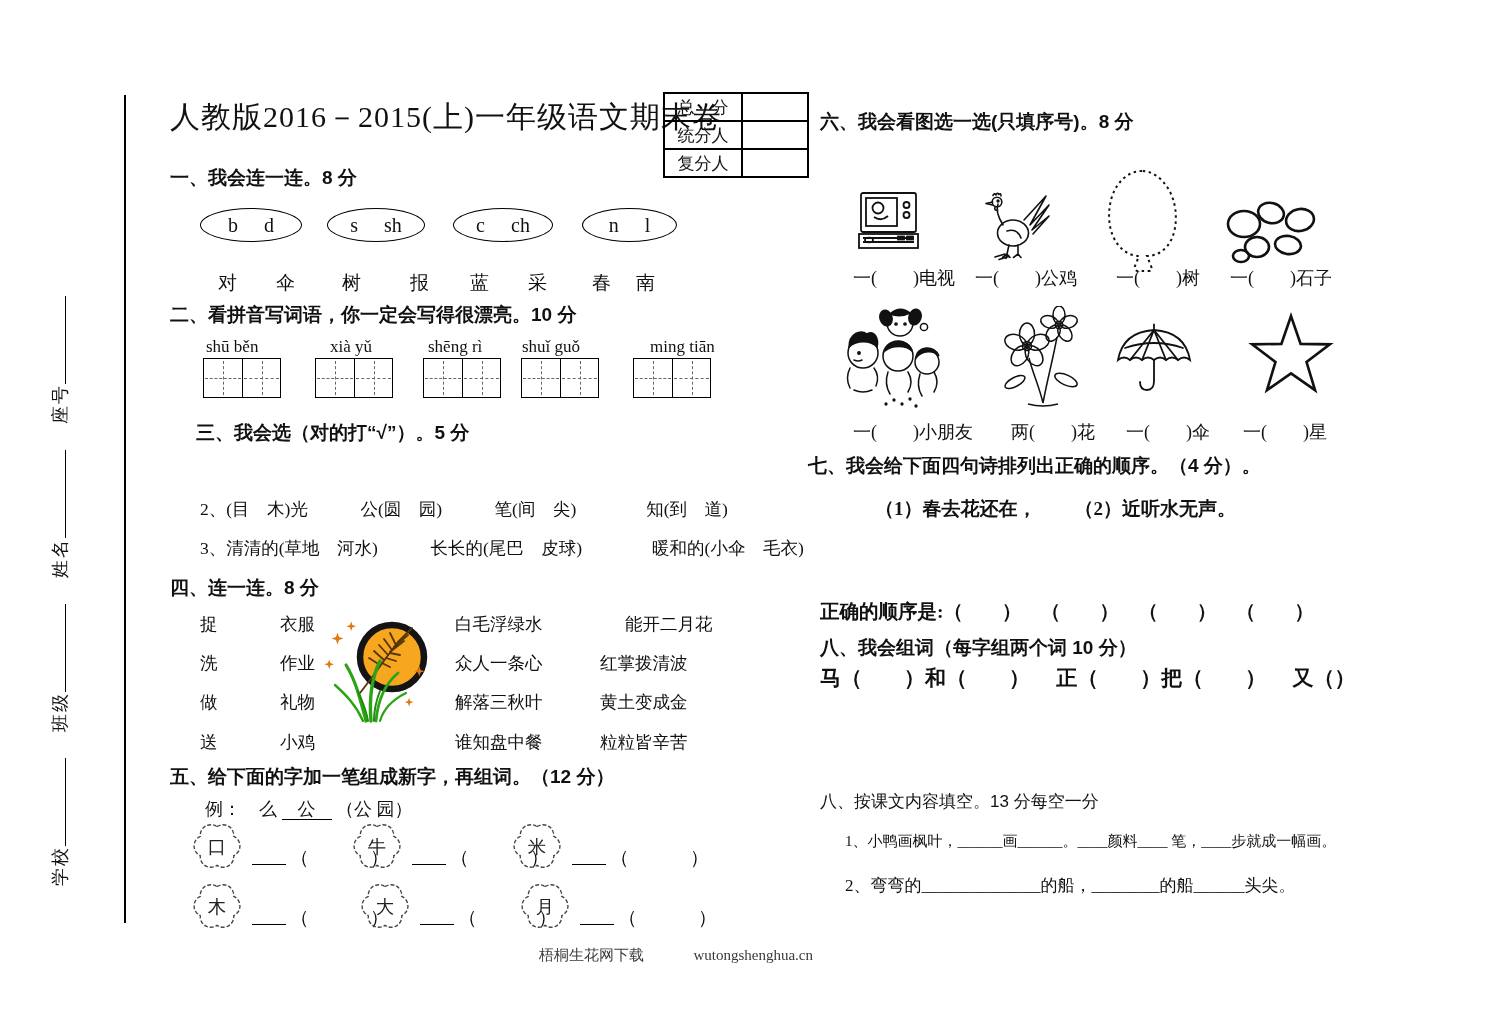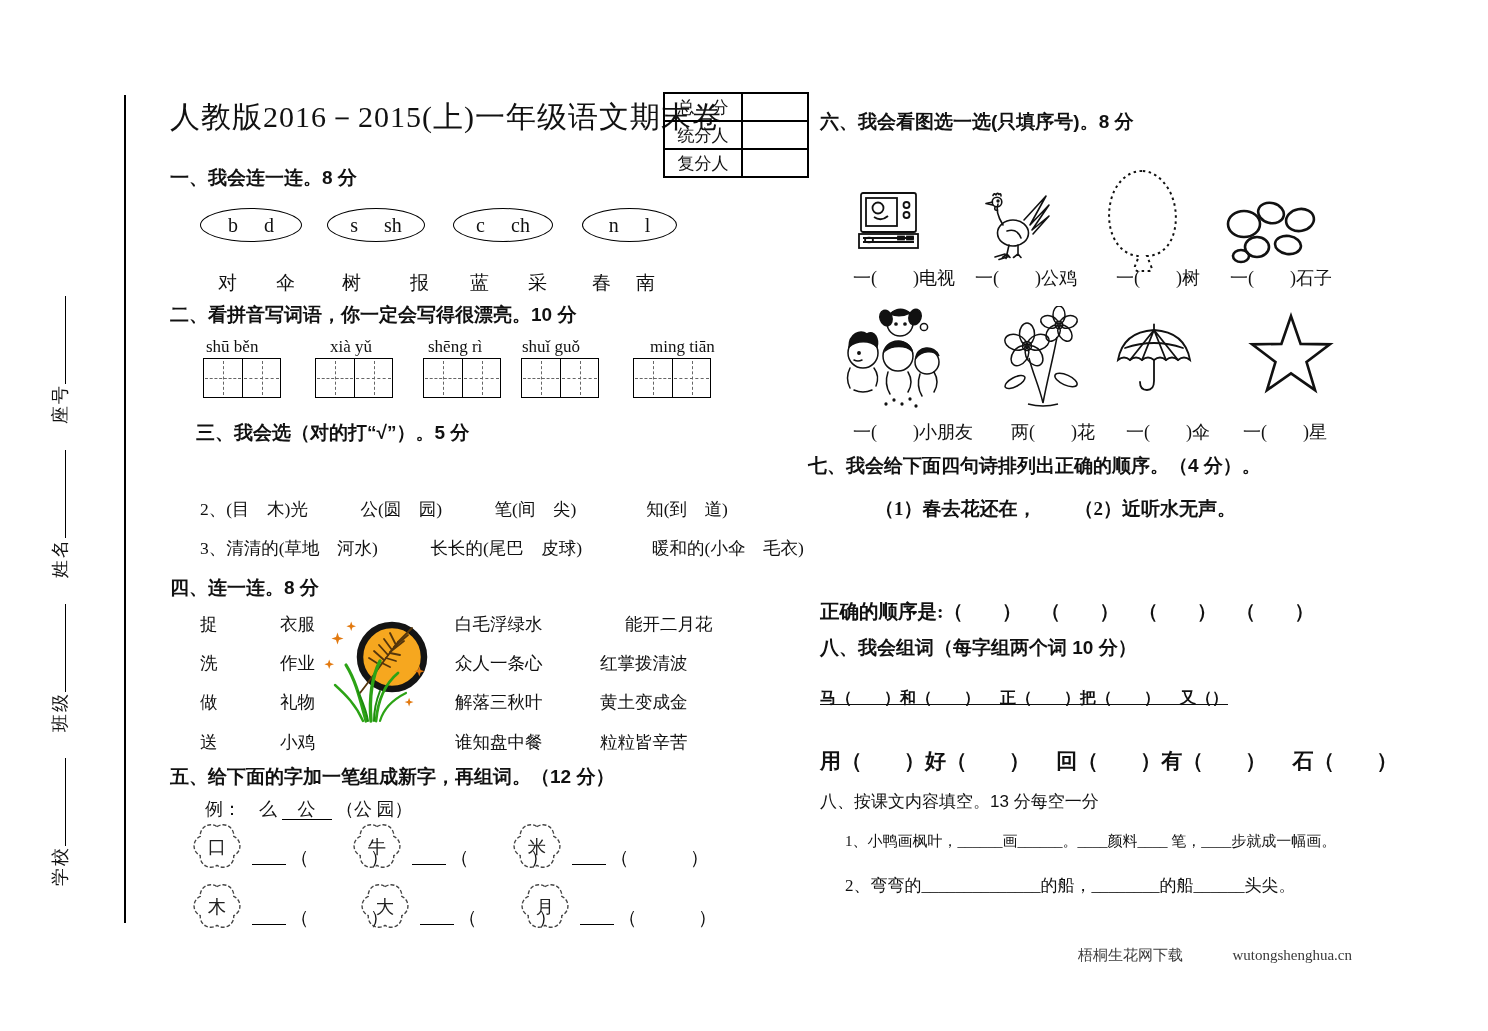--- a/index.html
+++ b/index.html
@@ -375,26 +375,25 @@
     <span class="abs" style="left:1011px;">两(　　)花</span>
     <span class="abs" style="left:1126px;">一(　　)伞</span>
     <span class="abs" style="left:1243px;">一(　　)星</span>
   </div>
 
   <div class="abs heading" style="left:808px; top:453px;text-align:right;">七、我会给下面四句诗排列出正确的顺序。（4 分）。</div>
   <div class="abs bold-serif" style="left:875px; top:496px; font-size:19px; white-space:nowrap;">（1）春去花还在，　　（2）近听水无声。</div>
   <div class="abs bold-serif" style="left:820px; top:598px; font-size:19.5px; white-space:nowrap;">正确的顺序是:（　　）　（　　）　（　　）　（　　）</div>
 
   <div class="abs heading" style="left:820px; top:635px;">八、我会组词（每字组两个词 10 分）</div>
-  <div class="abs bold-serif" style="left:820px; top:688px; font-size:16px; white-space:nowrap;text-decoration:underline;">马（　　）和（　　）　 正（　　）把（　　）　 又（）</div>
-  <div class="abs bold-serif" style="left:820px; top:747px; font-size:21px; white-space:nowrap;">用（　　）好（　　）　 回（　　）有（　　）　 石（　　）</div>
+  <div class="abs bold-serif" style="left:820px; top:664px; font-size:21px; white-space:nowrap;">马（　　）和（　　）　 正（　　）把（　　）　 又（）</div>
 
   <div class="abs" style="left:820px; top:790px; font-family:'Liberation Sans',sans-serif; font-size:17px; white-space:nowrap;">八、按课文内容填空。13 分每空一分</div>
   <div class="abs body-text" style="left:845px; top:832px; font-size:15px;">1、小鸭画枫叶，______画______。____颜料____ 笔，____步就成一幅画。</div>
   <div class="abs body-text" style="left:845px; top:874px; font-size:17px;">2、弯弯的______________的船，________的船______头尖。</div>
 
-  <div class="abs footer-text" style="left:0; top:946px; width:1352px; text-align:right;">
+  <div class="abs footer-text" style="left:0; top:946px; width:1352px; text-align:center;">
     <span>梧桐生花网下载</span>
     <span style="display:inline-block; width:42px;"></span>
     <span>wutongshenghua.cn</span>
   </div>
 
 </div>
 
 </body></html>

